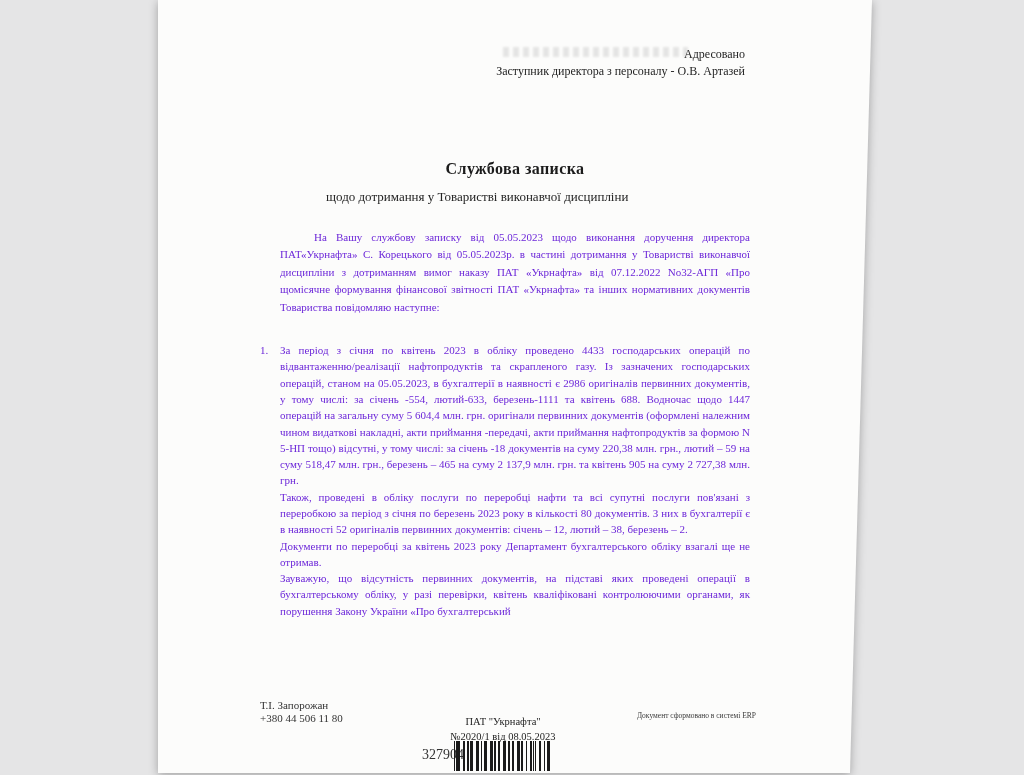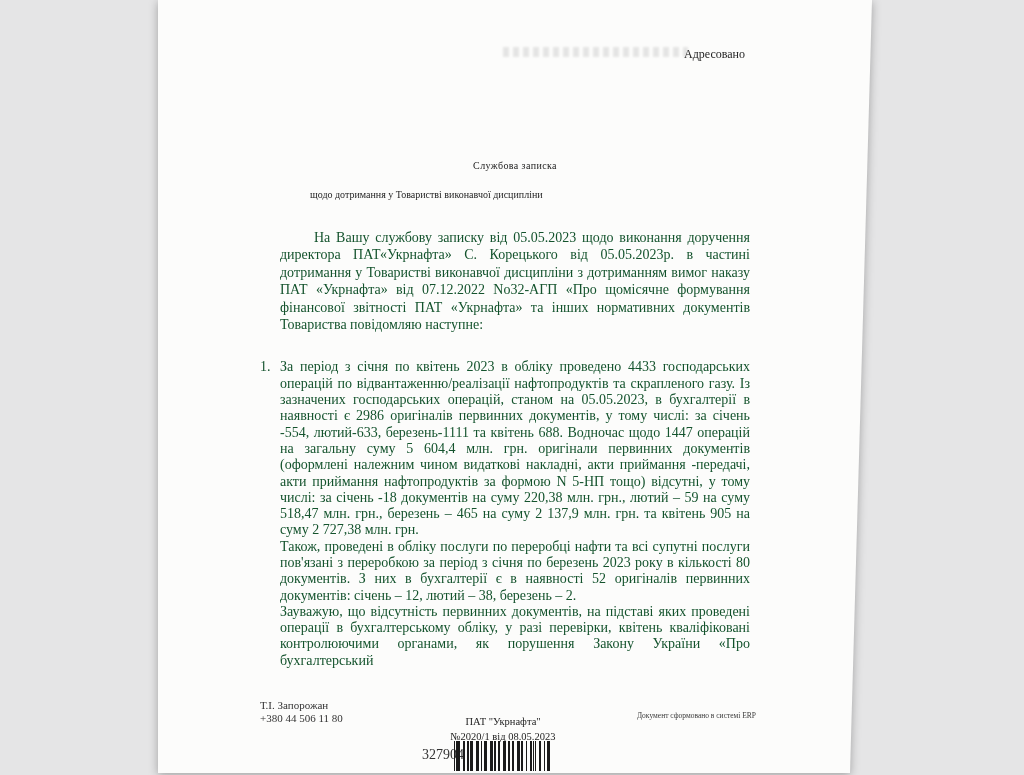--- a/index.html
+++ b/index.html
@@ -8,23 +8,23 @@
   .page-wrap{position:absolute;left:0;top:0;width:1024px;height:733px;
              filter:drop-shadow(0 2px 5px rgba(0,0,0,.30));}
   .page{position:absolute;left:158px;top:0;width:714px;height:773px;background:#fcfcfb;
         clip-path:polygon(0 0,100% 0,calc(100% - 22px) 100%,0 100%);}
   .addr{position:absolute;top:46px;right:127px;text-align:right;font-size:12px;
         line-height:17px;color:#242424;white-space:nowrap}
   .smudge{position:absolute;top:47px;left:345px;width:185px;height:10px;opacity:.20;
           filter:blur(1.2px);
           background:repeating-linear-gradient(90deg,#8a8a8a 0 6px,transparent 6px 10px)}
   .titleblock{position:absolute;top:160px;left:122px;width:470px;text-align:center;
-              font-weight:normal;font-size:10px;letter-spacing:.4px;color:#1b1b1b}
-  .subject{position:absolute;top:189px;left:152px;font-size:10px;color:#242424}
-  .textcol{position:absolute;top:229px;left:122px;width:470px;font-size:14px;color:#14532d}
+              font-weight:bold;font-size:16px;letter-spacing:.4px;color:#1b1b1b}
+  .subject{position:absolute;top:189px;left:168px;font-size:13px;color:#242424}
+  .textcol{position:absolute;top:229px;left:122px;width:470px;font-size:11px;color:#6d28d9}
   .para{margin:0;text-align:justify;line-height:16.3px;position:relative}
   .para.indent{text-indent:34px;line-height:17.4px}
   .para.gap{margin-top:26px}
   .num{position:absolute;left:-20px;top:0}
   .bold{font-weight:normal}
   .sig{position:absolute;left:102px;top:699px;font-size:11px;line-height:13px;
        color:#333;white-space:nowrap}
   .docid{position:absolute;left:245px;top:714px;width:200px;text-align:center;
          font-size:10.5px;line-height:15px;color:#242424;white-space:nowrap}
   .bcnum{position:absolute;left:264px;top:747px;font-size:14px;color:#333}
@@ -37,29 +37,31 @@
 </head>
 <body style="background: rgb(229, 229, 230);">
 
 <div class="page-wrap">
   <div class="page" style="background: rgb(252, 252, 251);">
 
     <div class="smudge"></div>
 
     <div class="addr">
       <div>Адресовано</div>
+      <div>Заступник директора з персоналу - О.В. Артазей</div>
     </div>
 
     <div class="titleblock">Службова записка</div>
     <div class="subject">щодо дотримання у Товаристві виконавчої дисципліни</div>
 
     <div class="textcol">
         <p class="para indent"><span>На Вашу службову записку від 05.05.2023 щодо виконання доручення директора ПАТ«Укрнафта» С. Корецького від 05.05.2023р. в частині дотримання у Товаристві виконавчої дисципліни з дотриманням вимог наказу ПАТ «Укрнафта» від 07.12.2022 No32-АГП «Про щомісячне формування фінансової звітності ПАТ «Укрнафта» та інших нормативних документів Товариства повідомляю наступне:</span></p>
         <p class="para gap"><span class="num">1.</span><span>За період з січня по квітень 2023 в обліку проведено 4433 господарських операцій по відвантаженню/реалізації нафтопродуктів та скрапленого газу. Із зазначених господарських операцій, станом на 05.05.2023, в бухгалтерії в наявності є 2986 оригіналів первинних документів, у тому числі: за січень -554, лютий-633, березень-1111 та квітень 688. Водночас </span><span class="bold">щодо 1447 операцій на загальну суму 5 604,4 млн. грн. оригінали первинних документів </span><span>(оформлені належним чином видаткові накладні, акти приймання -передачі, акти приймання нафтопродуктів за формою N 5-НП тощо) </span><span class="bold">відсутні,</span><span> у тому числі: за січень -18 документів на суму 220,38 млн. грн., лютий – 59 на суму 518,47 млн. грн., березень – 465 на суму 2 137,9 млн. грн. та квітень 905 на суму 2 727,38 млн. грн.</span></p>
         <p class="para"><span>Також, проведені в обліку послуги по переробці нафти та всі супутні послуги пов'язані з переробкою за період з січня по березень 2023 року в кількості 80 документів. З них в бухгалтерії є в наявності 52 оригіналів первинних документів: січень – 12, лютий – 38, березень – 2.</span></p>
+        <p class="para"><span class="bold">Документи по переробці за квітень 2023 року Департамент бухгалтерського обліку взагалі ще не отримав.</span></p>
         <p class="para"><span>Зауважую, що відсутність первинних документів, на підставі яких проведені операції в бухгалтерському обліку, у разі перевірки, </span><span class="bold">квітень кваліфіковані</span><span> контролюючими органами, </span><span class="bold">як порушення Закону України</span><span> «Про бухгалтерський</span></p>
       </div>
 
     <div class="sig">
       <div>Т.І. Запорожан</div>
       <div>+380 44 506 11 80</div>
     </div>
 
     <div class="docid">
       <div>ПАТ "Укрнафта"</div>

